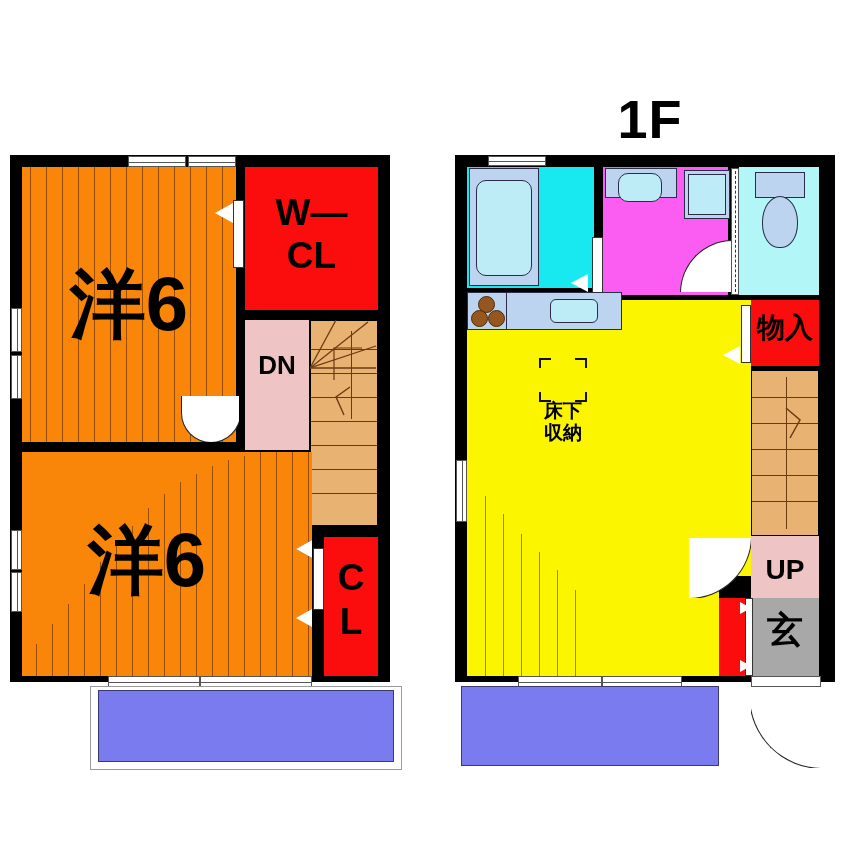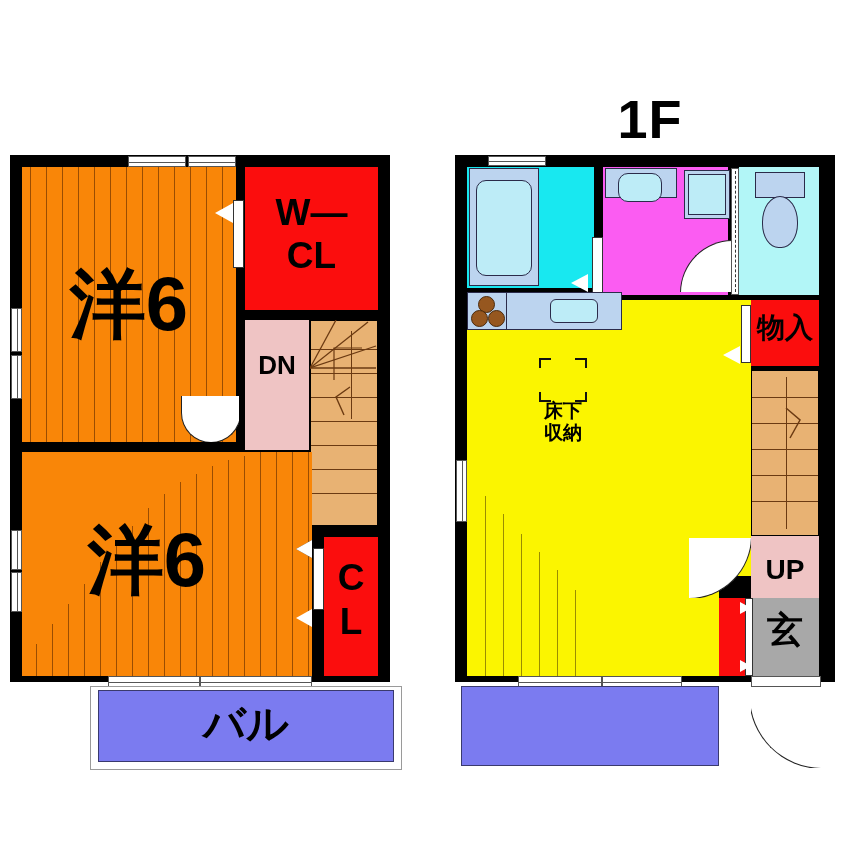--- a/index.html
+++ b/index.html
@@ -156,21 +156,20 @@
 
     <div class="b room" style="left:324px;top:537px;width:54px;height:139px;background:#fb0d0d;"></div>
     <div class="lbl" style="left:324px;top:556px;width:54px;font-size:37px;line-height:1.2;">C
 L</div>
 
     <div class="win" style="left:108px;top:676px;width:92px;height:11px;"></div>
     <div class="win" style="left:200px;top:676px;width:112px;height:11px;"></div>
 
     <div class="terrframe" style="left:90px;top:686px;width:312px;height:84px;"></div>
     <div class="terr" style="left:98px;top:690px;width:296px;height:72px;"></div>
-    <div class="lbl" style="left:98px;top:703px;width:296px;font-size:42px;">バル</div>
   </div>
 
   <div class="ftitle" style="left:560px;top:88px;width:180px;text-align:center;font-size:54px;">1F</div>
 
   <div class="plan" style="left:440px;top:0;width:406px;height:846px;">
 
     <div class="b wall" style="left:15px;top:155px;width:380px;height:527px;"></div>
 
     <div class="b room" style="left:27px;top:167px;width:127px;height:121px;background:#18e8f0;"></div>
 

